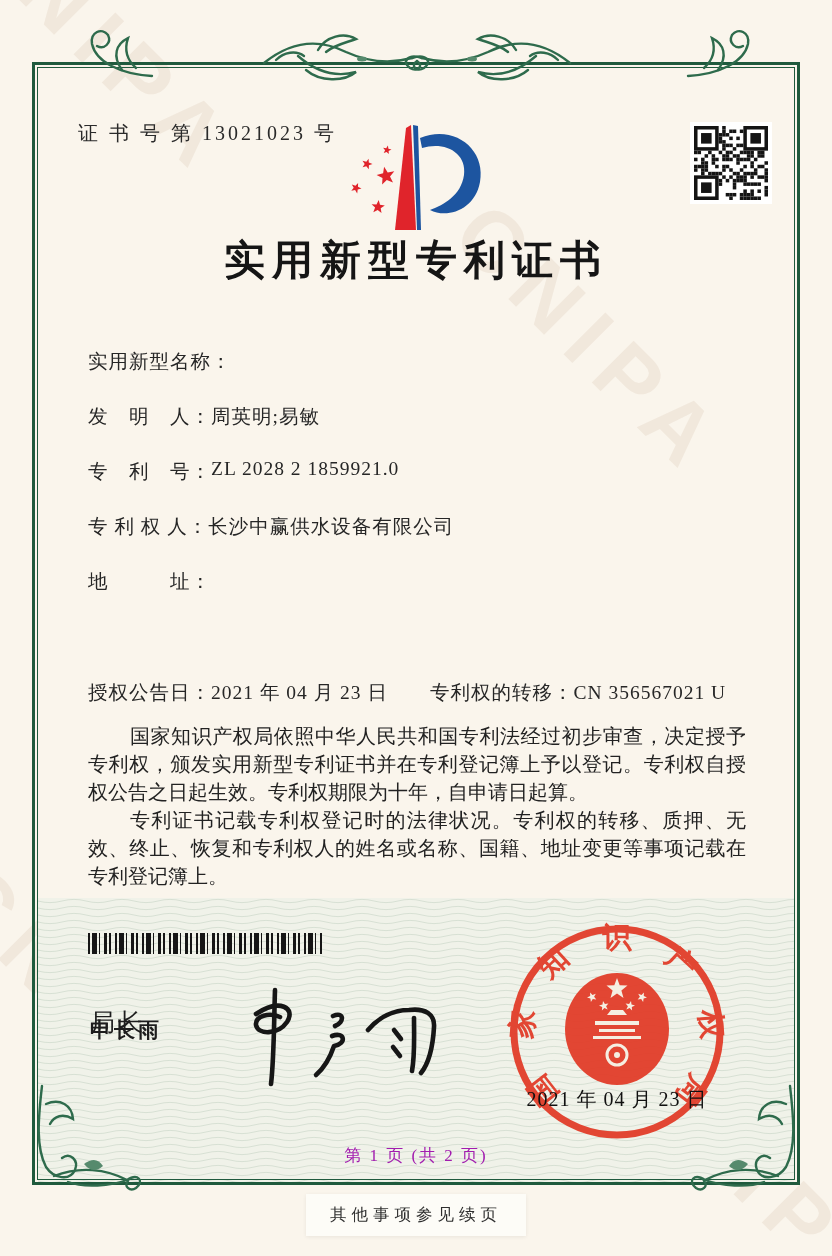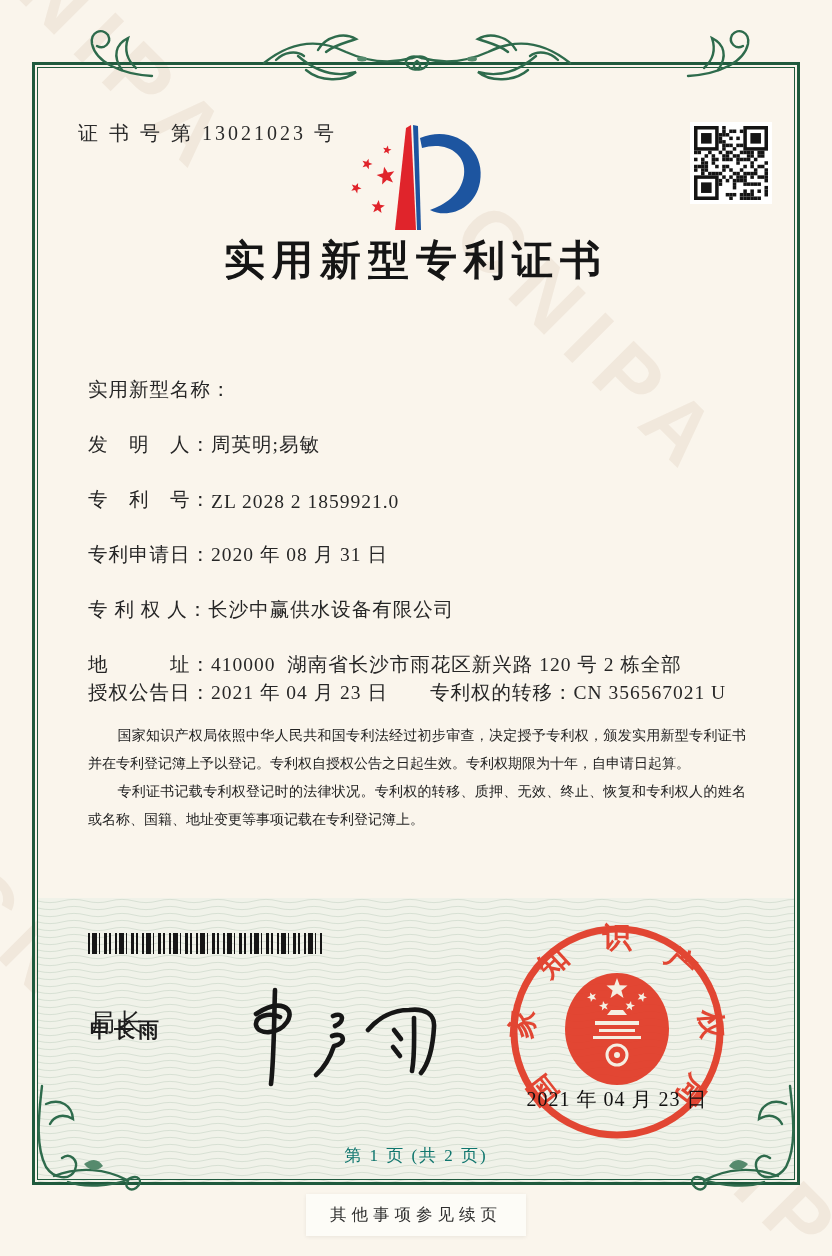--- a/index.html
+++ b/index.html
@@ -45,27 +45,27 @@
     white-space:pre;
   }
   .logo{position:absolute;left:343px;top:116px;width:150px;height:122px;}
   .qr{position:absolute;left:690px;top:122px;width:82px;height:82px;background:#fff;}
   .title{
     position:absolute;left:0;top:233px;width:832px;text-align:center;
     font-size:41px;font-weight:700;letter-spacing:7px;color:#151515;
   }
   
   .fields{position:absolute;left:88px;top:348px;width:660px;}
-  .field-row{height:55px;font-size:19.5px;letter-spacing:1px;display:flex;align-items:flex-end;}
+  .field-row{height:55px;font-size:19.5px;letter-spacing:1px;display:flex;align-items:flex-start;}
   .field-row .lab,.field-row .val{white-space:pre-wrap;}
   .grant-row{position:absolute;left:88px;top:679px;width:700px;font-size:19.5px;letter-spacing:1px;}
   .grant-no{position:absolute;left:342px;top:0;white-space:pre;}
   .grant-date{white-space:pre;margin-top:10px;}
   
-  .paras{position:absolute;left:88px;top:722px;width:658px;font-size:14px;line-height:28px;text-align:justify;color:#222;}
+  .paras{position:absolute;left:88px;top:722px;width:658px;font-size:20px;line-height:28px;text-align:justify;color:#222;}
   .paras p{margin:0;text-indent:2.1em;}
   
   .barcode{
     position:absolute;left:88px;top:933px;width:234px;height:21px;
     background:
       repeating-linear-gradient(90deg,
         #161616 0 2px, rgba(0,0,0,0) 2px 4px,
         #161616 4px 9px, rgba(0,0,0,0) 9px 11px,
         #161616 11px 12px, rgba(0,0,0,0) 12px 16px,
         #161616 16px 19px, rgba(0,0,0,0) 19px 21px,
@@ -84,21 +84,21 @@
   .signature path{fill:none;stroke:#161616;stroke-width:4.6;stroke-linecap:round;stroke-linejoin:round;}
   
   .seal{position:absolute;left:500px;top:915px;width:234px;height:234px;opacity:.93;}
   .seal-date{
     position:absolute;left:506px;top:1086px;width:222px;text-align:center;
     font-size:20px;letter-spacing:1px;color:#101010;white-space:pre;
   }
   
   .page-footer{
     position:absolute;left:32px;top:1144px;width:768px;text-align:center;
-    font-size:17px;letter-spacing:2px;color:#0f766e;white-space:pre;
+    font-size:17px;letter-spacing:2px;color:#a21caf;white-space:pre;
   }
   .note-box{
     position:absolute;left:50%;top:1194px;transform:translateX(-50%);
     background:#fdfcf7;padding:10px 24px;box-shadow:0 1px 4px rgba(0,0,0,0.07);
     font-size:16.5px;letter-spacing:5px;color:#2e2e2e;white-space:nowrap;
   }
 </style>
 </head>
 <body>
 
@@ -366,30 +366,25 @@
     </div>
     <div class="field-row">
       <span class="lab">发　明　人：</span>
         <span class="val">周英明;易敏</span>
     </div>
     <div class="field-row">
       <span class="lab">专　利　号：</span>
         <span class="val">ZL 2028 2 1859921.0</span>
     </div>
     <div class="field-row">
-      <span class="lab">专利申请日：</span>
-        <span class="val">2020 年 08 月 31 日</span>
-    </div>
-    <div class="field-row">
       <span class="lab">专 利 权 人：</span>
         <span class="val">长沙中赢供水设备有限公司</span>
     </div>
     <div class="field-row">
       <span class="lab">地　　　址：</span>
-        <span class="val">410000  湖南省长沙市雨花区新兴路 120 号 2 栋全部</span>
     </div>
   </div>
 
   <div class="grant-row">
     <span class="grant-date"><span>授权公告日：</span><span>2021 年 04 月 23 日</span></span>
     <span class="grant-no"><span>专利权的转移：</span><span>CN 356567021 U</span></span>
   </div>
 
   <div class="paras">
     <p>国家知识产权局依照中华人民共和国专利法经过初步审查，决定授予专利权，颁发实用新型专利证书并在专利登记簿上予以登记。专利权自授权公告之日起生效。专利权期限为十年，自申请日起算。</p>

